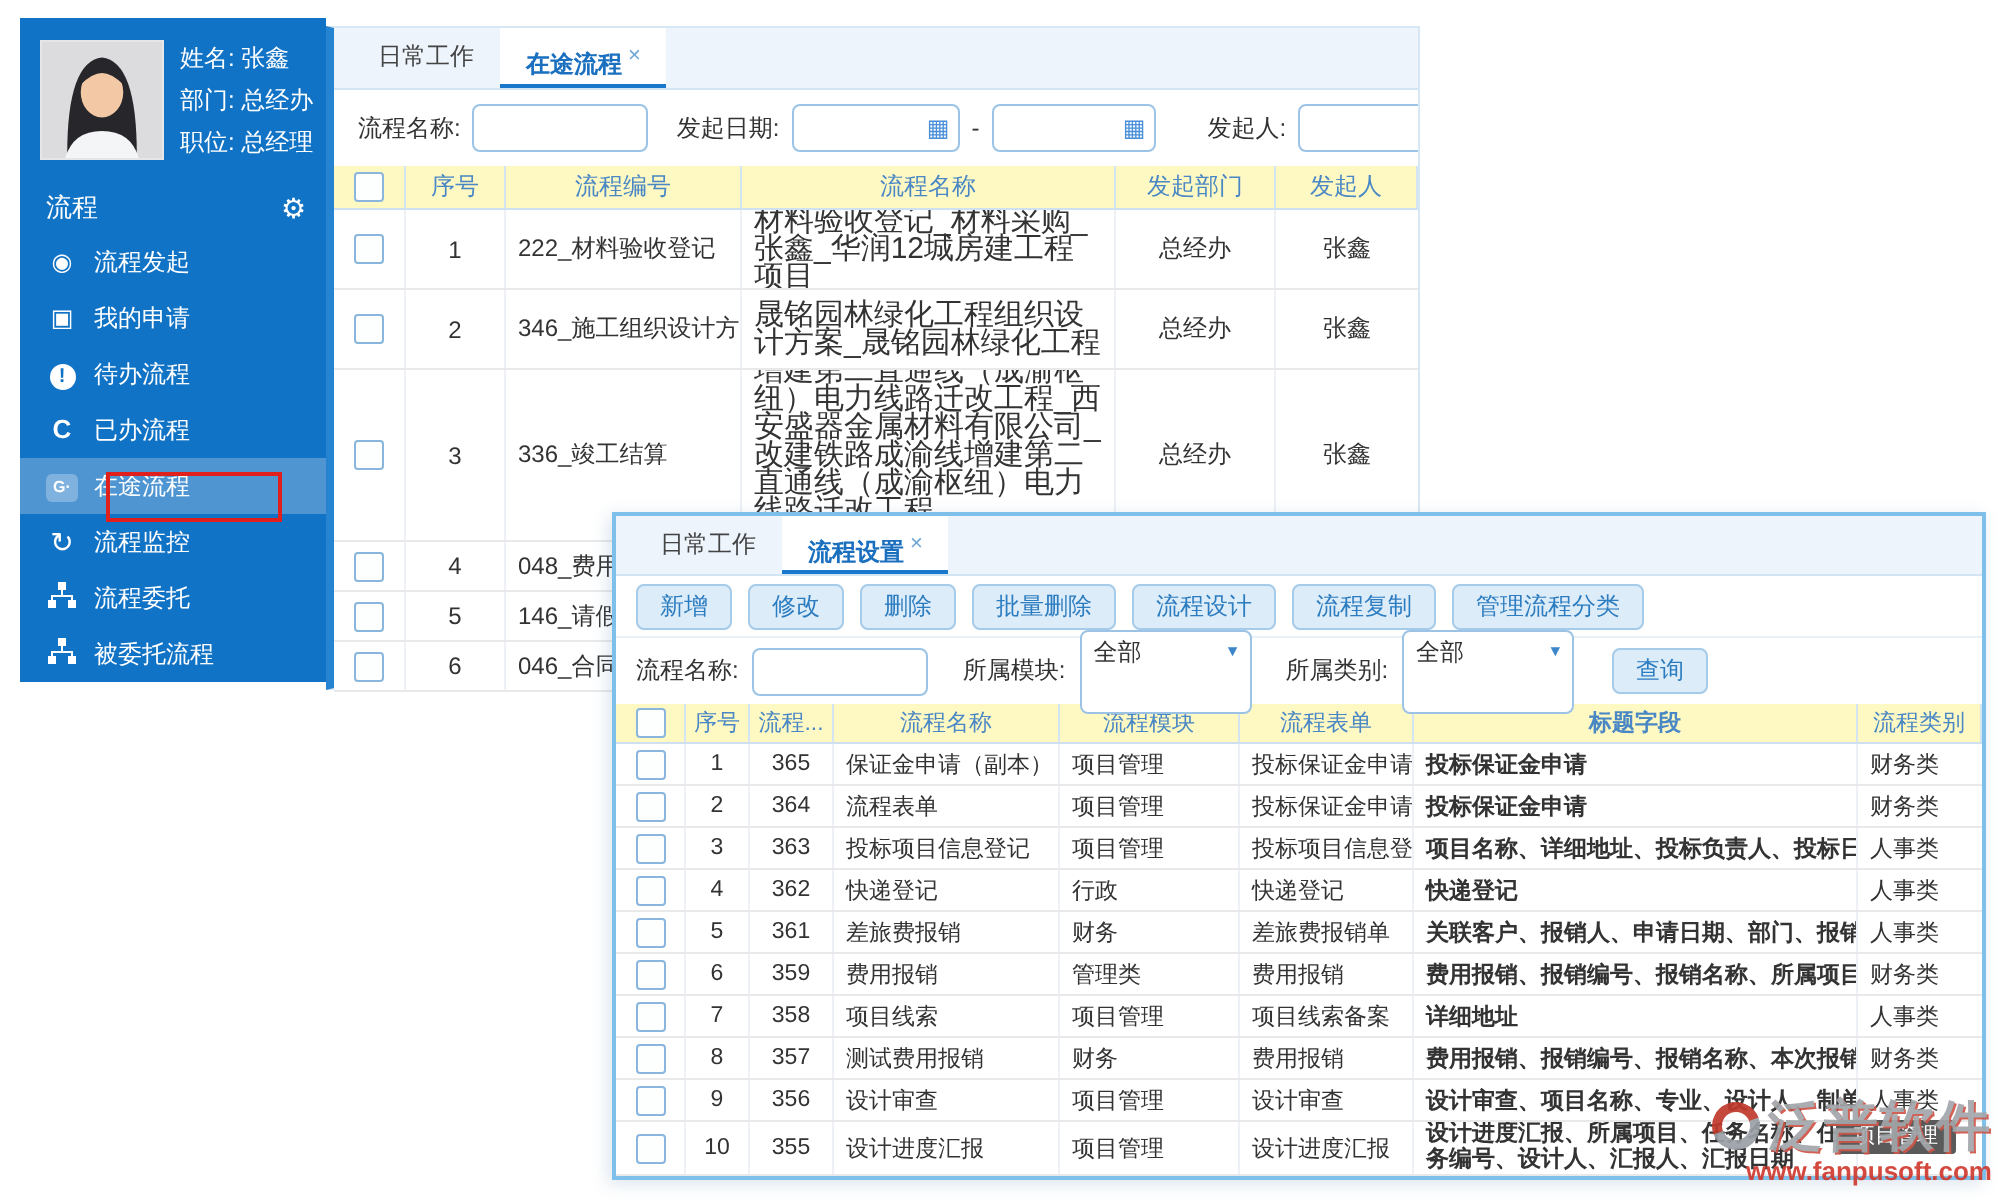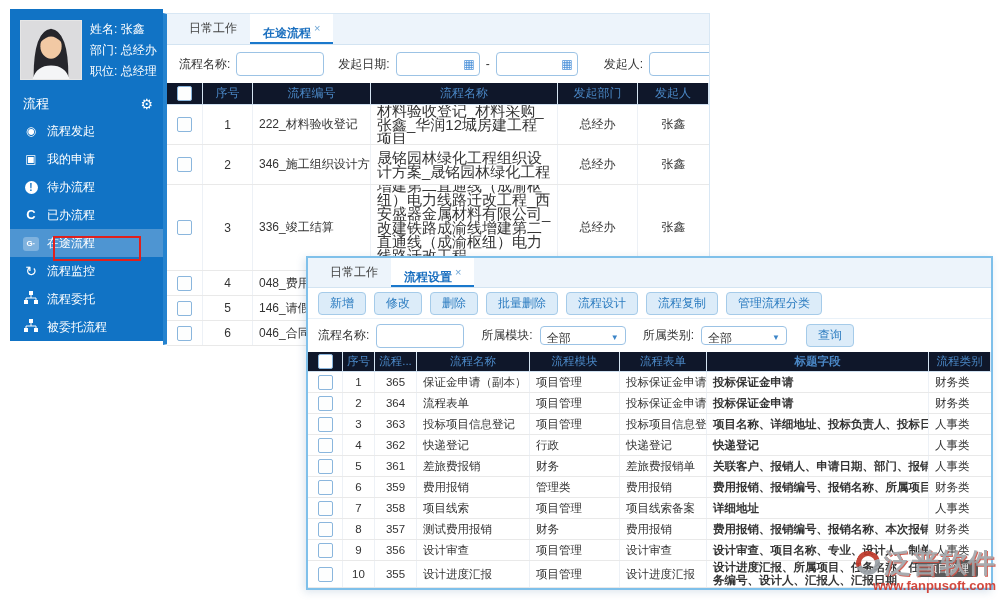--- a/index.html
+++ b/index.html
@@ -25,21 +25,21 @@
 
   
   .tabbar{height:31px;background:#edf4fb;border-bottom:1px solid #d3e4f2;display:flex;padding-left:9px;box-sizing:border-box;}
   .tab{padding:0 13px;line-height:29px;color:#444;cursor:pointer;position:relative;white-space:nowrap;}
   .tab.active{background:#fff;color:#1a6fbf;font-weight:bold;border-bottom:2px solid #1a78cc;}
   .tab-close{color:#6ea6d6;margin-left:3px;font-size:11px;vertical-align:super;font-weight:normal;}
   .tbox{height:24px;border:1px solid #9cc3e5;border-radius:4px;background:#fff;box-sizing:border-box;
         font:inherit;color:#333;padding:0 6px;outline:none;}
   .flabel{white-space:nowrap;color:#333;}
   .cb{display:inline-block;width:13px;height:13px;border:1px solid #8ab6dd;border-radius:2px;background:#fdfefe;cursor:pointer;}
-  .hdrrow{display:flex;background:#0f172a;color:#4a87c5;border-bottom:1px solid #cfe0f0;box-sizing:border-box;}
+  .hdrrow{display:flex;background:#fef9c3;color:#4a87c5;border-bottom:1px solid #cfe0f0;box-sizing:border-box;}
   .trow{display:flex;border-bottom:1px solid #e9e9e9;box-sizing:border-box;background:#fff;}
   .cell{display:flex;align-items:center;box-sizing:border-box;padding:0 6px;border-right:1px solid #edf1f6;
         overflow:hidden;white-space:nowrap;}
   .cell.center{justify-content:center;padding:0 2px;}
   .cell.wrap{white-space:normal;line-height:14px;font-size:15px;}
   .cell:last-child{border-right:none;}
   .hdrrow .cell{justify-content:center;border-right:1px solid #d5e4f2;font-size:12px;}
 
   
   .bwin{position:absolute;left:163px;top:13px;width:547px;height:332px;background:#fff;z-index:1;
@@ -52,22 +52,22 @@
 
   
   .fwin{position:absolute;left:306px;top:256px;width:687px;height:334px;background:#fff;z-index:3;
         border:2px solid #7fc0ea;box-sizing:border-box;box-shadow:-2px 2px 8px rgba(60,110,160,.18);}
   .fwin .tabbar{height:30px;}
   .toolbar{height:30px;display:flex;align-items:center;padding-left:10px;border-bottom:1px solid #e9f1f8;}
   .btn{height:23px;margin-right:8px;padding:0 11px;background:#dcecf9;border:1px solid #a5cbe9;border-radius:4px;
        color:#2c7cc0;font:inherit;font-size:12px;cursor:pointer;line-height:21px;}
   .ffilters{height:33px;display:flex;align-items:center;padding-left:10px;}
   .ffilters>*{margin-right:7px;flex:none;}
-  .selbox{position:relative;width:86px;height:19px;border:1px solid #9cc3e5;border-radius:4px;background:#fff;
-          box-sizing:border-box;line-height:22px;padding:0 6px;cursor:pointer;}
+  .selbox{position:relative;width:86px;height:42px;border:1px solid #9cc3e5;border-radius:4px;background:#fff;
+          box-sizing:border-box;line-height:22px;padding:0 6px;cursor:pointer;font-family:Liberation Mono, monospace;}
   .selbox .caret{position:absolute;right:6px;top:0;color:#3c85c8;font-size:8px;line-height:22px;}
   .ftable .cell{font-size:11.5px;}
   .fc1{width:35px;}.fc2{width:32px;}.fc3{width:42px;}.fc4{width:113px;}.fc5{width:90px;}.fc6{width:87px;}
   .fc7{width:222px;font-weight:bold;}.fc8{width:60px;flex:1;}
   .frow{height:21px;}
   .frow10{height:27px;}
   .fhdr{height:20px;}
 
   
   .tooltip{position:absolute;left:918px;top:560px;min-width:52px;height:17px;background:#5a5a5a;color:#fff;

